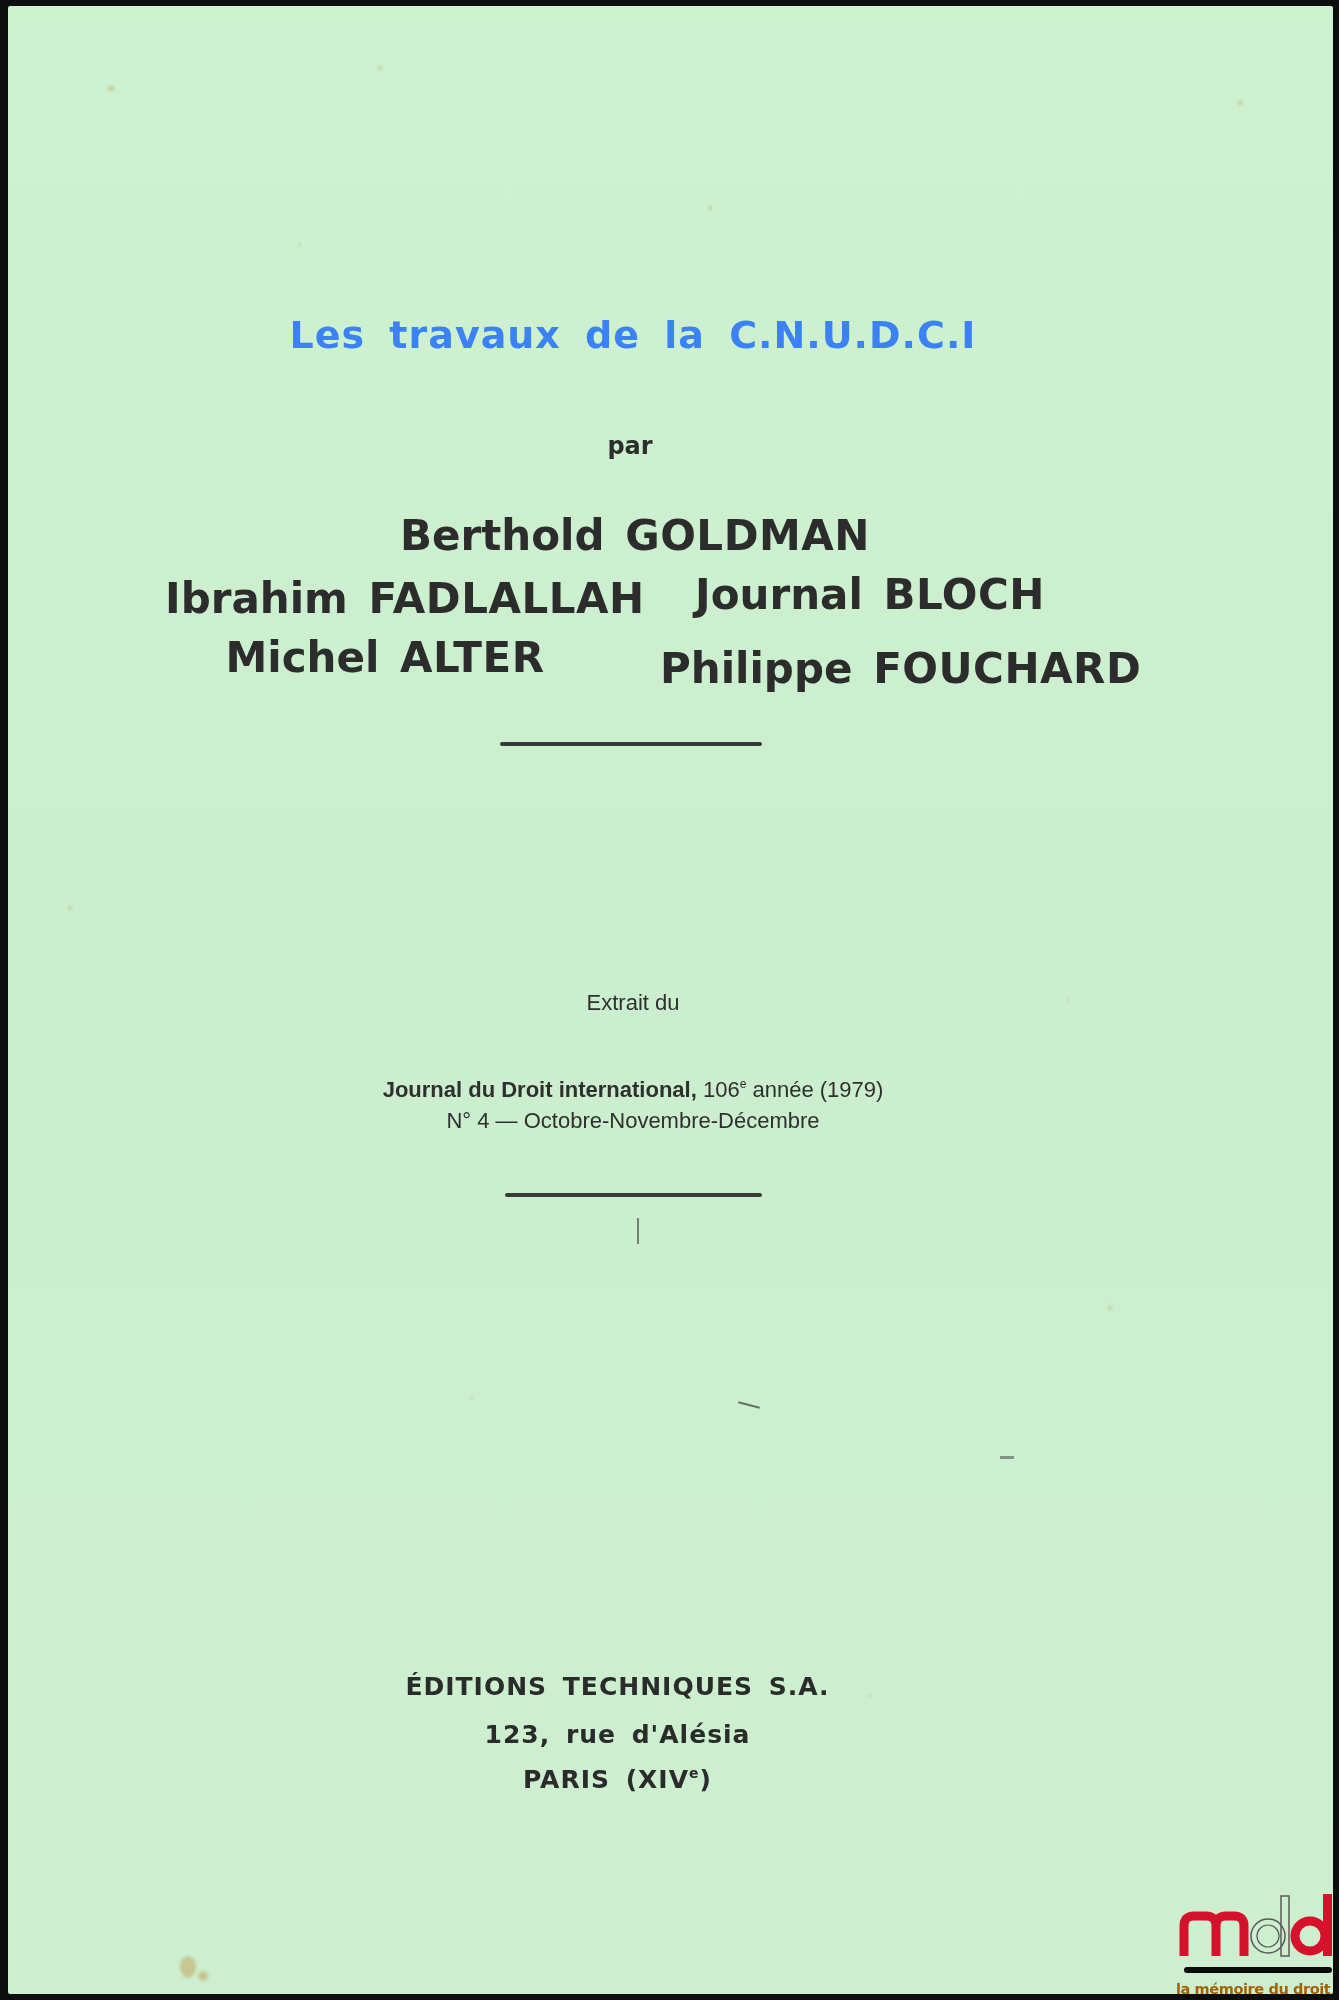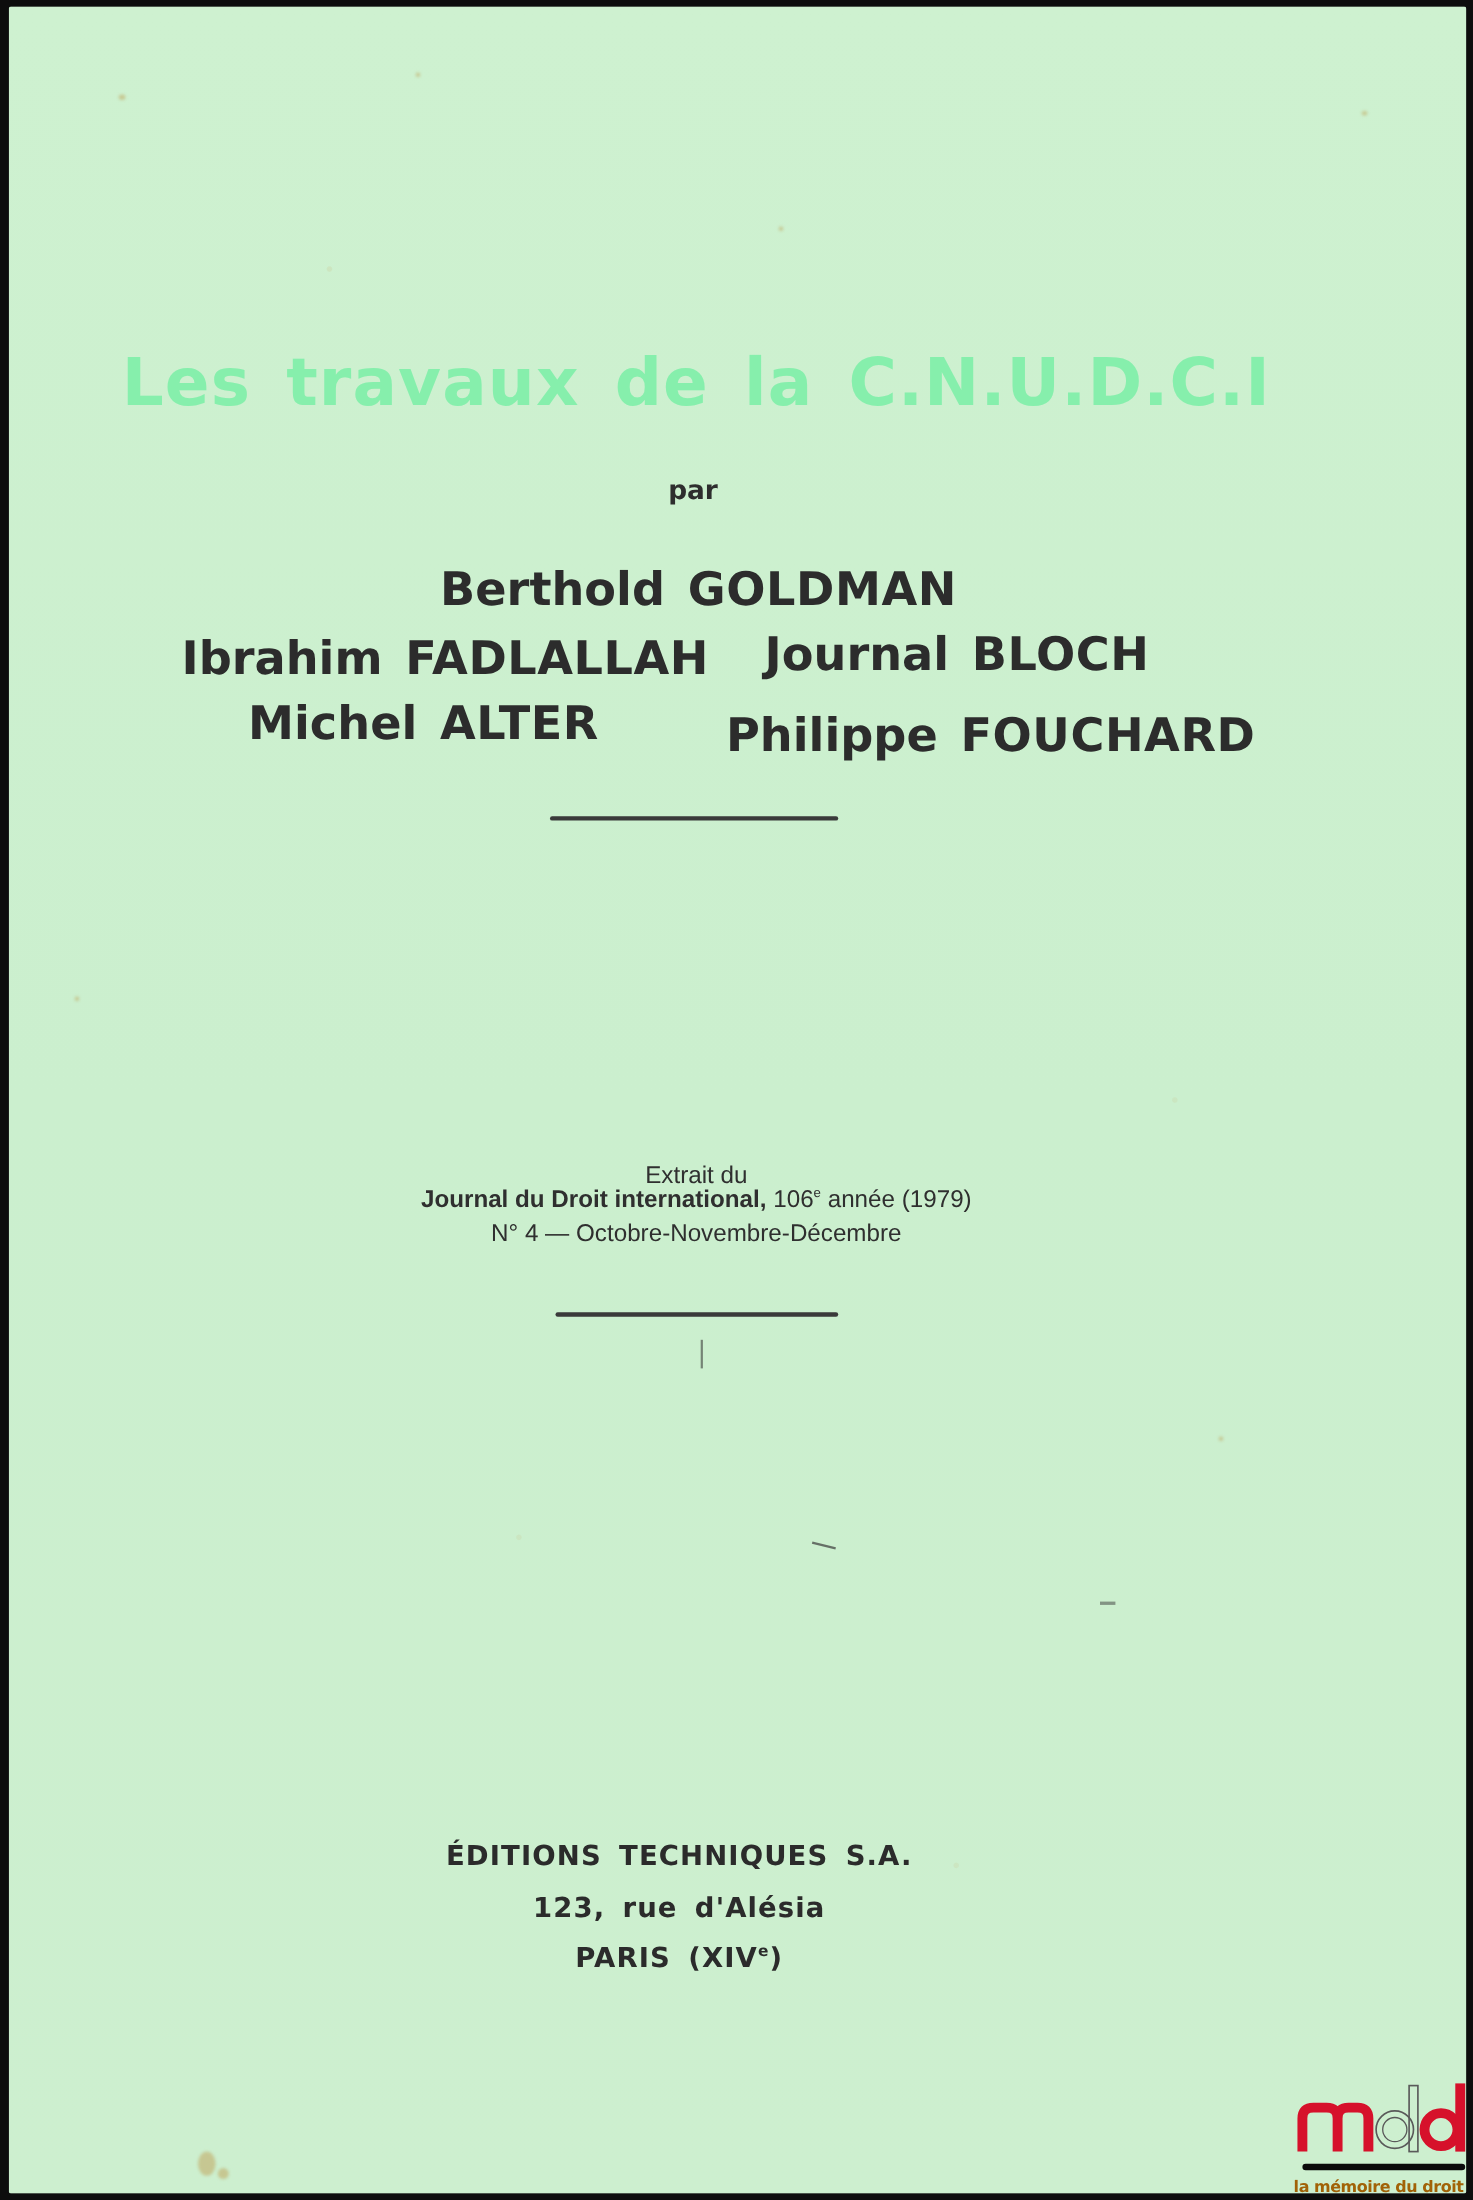--- a/index.html
+++ b/index.html
@@ -42,24 +42,24 @@
       width: 1339px;
       text-align: center;
       color: #2b2b2b;
       white-space: nowrap;
     }
     .title {
       top: 313px;
       left: 0;
       font-family: "DejaVu Sans", sans-serif;
       font-weight: bold;
-      font-size: 60px;
+      font-size: 38px;
       letter-spacing: 1px;
       word-spacing: 10px;
-      color: #86efac;
+      color: #3b82f6;
       width: 1266px;
     }
     .par {
       top: 432px;
       font-family: "DejaVu Sans", sans-serif;
       font-weight: bold;
       font-size: 24px;
       width: 1260px;
       color: #2e2e2e;
     }
@@ -87,21 +87,21 @@
       border-radius: 2px;
     }
     .rule-1 { top: 742px; left: 500px; width: 262px; }
     .rule-2 { top: 1193px; left: 505px; width: 257px; }
     .extract {
       font-family: "Liberation Sans", sans-serif;
       color: #2f2f2f;
       font-size: 22px;
       width: 1266px;
     }
-    .extract-1 { top: 1055px; }
+    .extract-1 { top: 990px; }
     .extract-2 { top: 1077px; }
     .extract-3 { top: 1108px; }
     .extract .bold { font-weight: bold; }
     .extract sup { font-size: 12px; vertical-align: 9px; }
     .publisher {
       font-family: "DejaVu Sans", sans-serif;
       font-weight: bold;
       color: #2b2b2b;
       font-size: 25px;
       width: 1235px;

